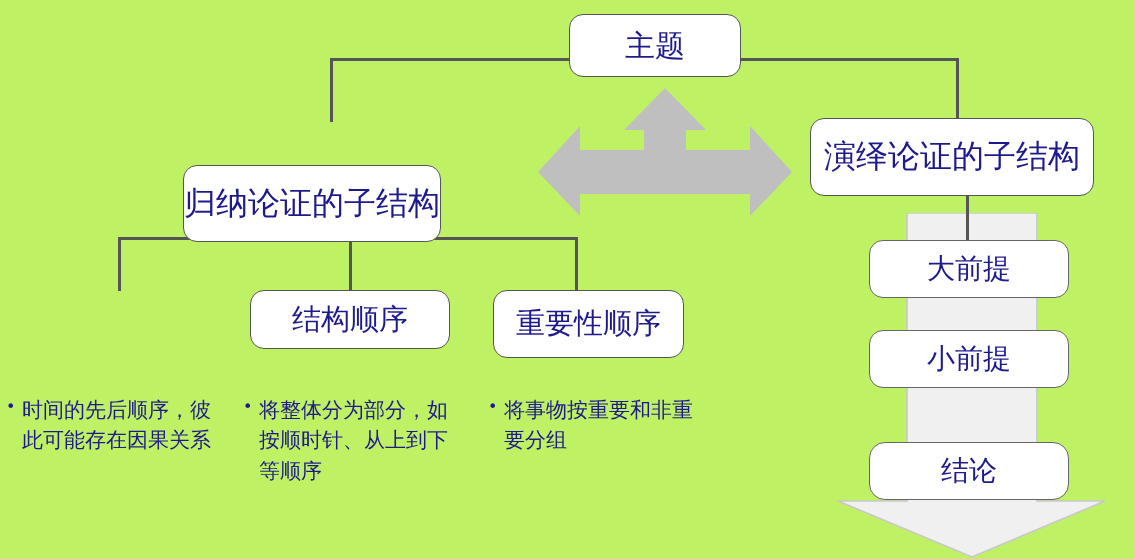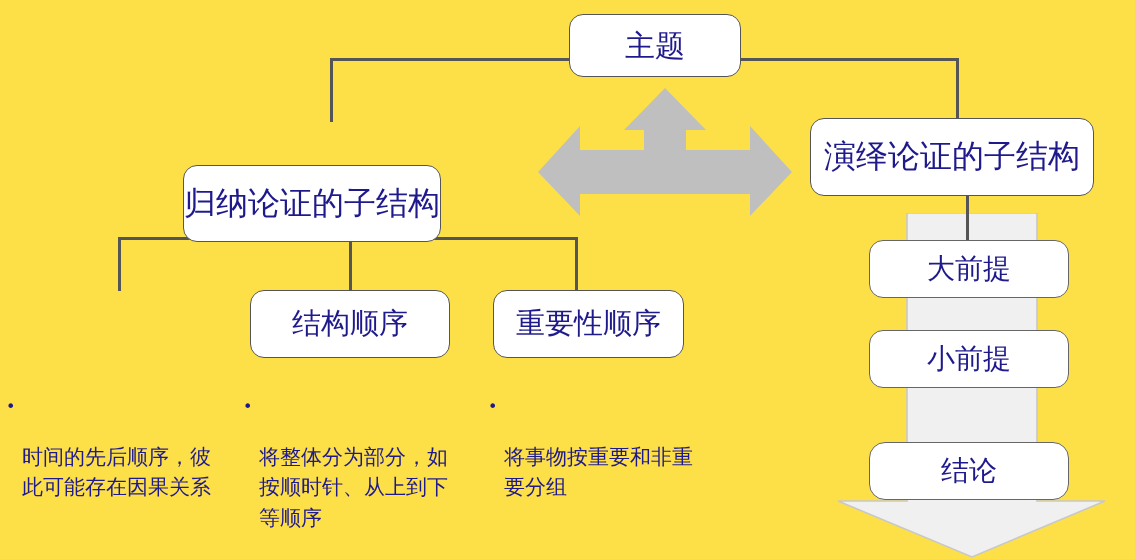--- a/index.html
+++ b/index.html
@@ -7,21 +7,21 @@
     padding: 0;
     background: #ffffff;
   }
   body {
     font-family: "DejaVu Sans", "Liberation Sans", sans-serif;
   }
   #canvas {
     position: relative;
     width: 1135px;
     height: 559px;
-    background: #fde047;
+    background: #bef264;
     overflow: hidden;
   }
   
   .node {
     position: absolute;
     box-sizing: border-box;
     background: #ffffff;
     border: 1.4px solid #555555;
     border-radius: 14px;
     color: #1f1a8c;
@@ -30,21 +30,21 @@
     justify-content: center;
     text-align: center;
     line-height: 1.1;
     white-space: nowrap;
     z-index: 5;
   }
   .node.topic      { left: 569px; top: 14px;  width: 172px; height: 63px;  font-size: 30px; }
   .node.inductive  { left: 183px; top: 121px; width: 258px; height: 77px;  font-size: 32px; margin-top: 44px; }
   .node.deductive  { left: 810px; top: 118px; width: 284px; height: 78px;  font-size: 32px; }
   .node.order1     { left: 20px;  top: 290px; width: 198px; height: 68px;  font-size: 29px; }
-  .node.order2     { left: 250px; top: 290px; width: 200px; height: 68px;  font-size: 29px; }
+  .node.order2     { left: 250px; top: 290px; width: 200px; height: 59px;  font-size: 29px; }
   .node.order3     { left: 493px; top: 290px; width: 191px; height: 68px;  font-size: 29px; }
   .node.premise    { left: 869px; width: 200px; height: 58px; font-size: 28px; border-color:#666; }
   .node.p-major    { top: 240px; }
   .node.p-minor    { top: 330px; }
   .node.p-concl    { top: 442px; border-radius: 16px; }
 
   
   .line {
     position: absolute;
     background: #555555;
@@ -82,21 +82,20 @@
   }
   .bullet-dot {
     flex: 0 0 auto;
     width: 16px;
     font-size: 16px;
     line-height: 1.55;
     color: #1f1a8c;
   }
   .bullet-text {
     flex: 1 1 auto;
-    margin-top: 47px;
   }
   .bullets.b1 { left: 6px;   width: 210px; }
   .bullets.b2 { left: 243px; width: 215px; }
   .bullets.b3 { left: 488px; width: 210px; }
 </style>
 </head>
 <body>
 
 <div id="canvas">
 

